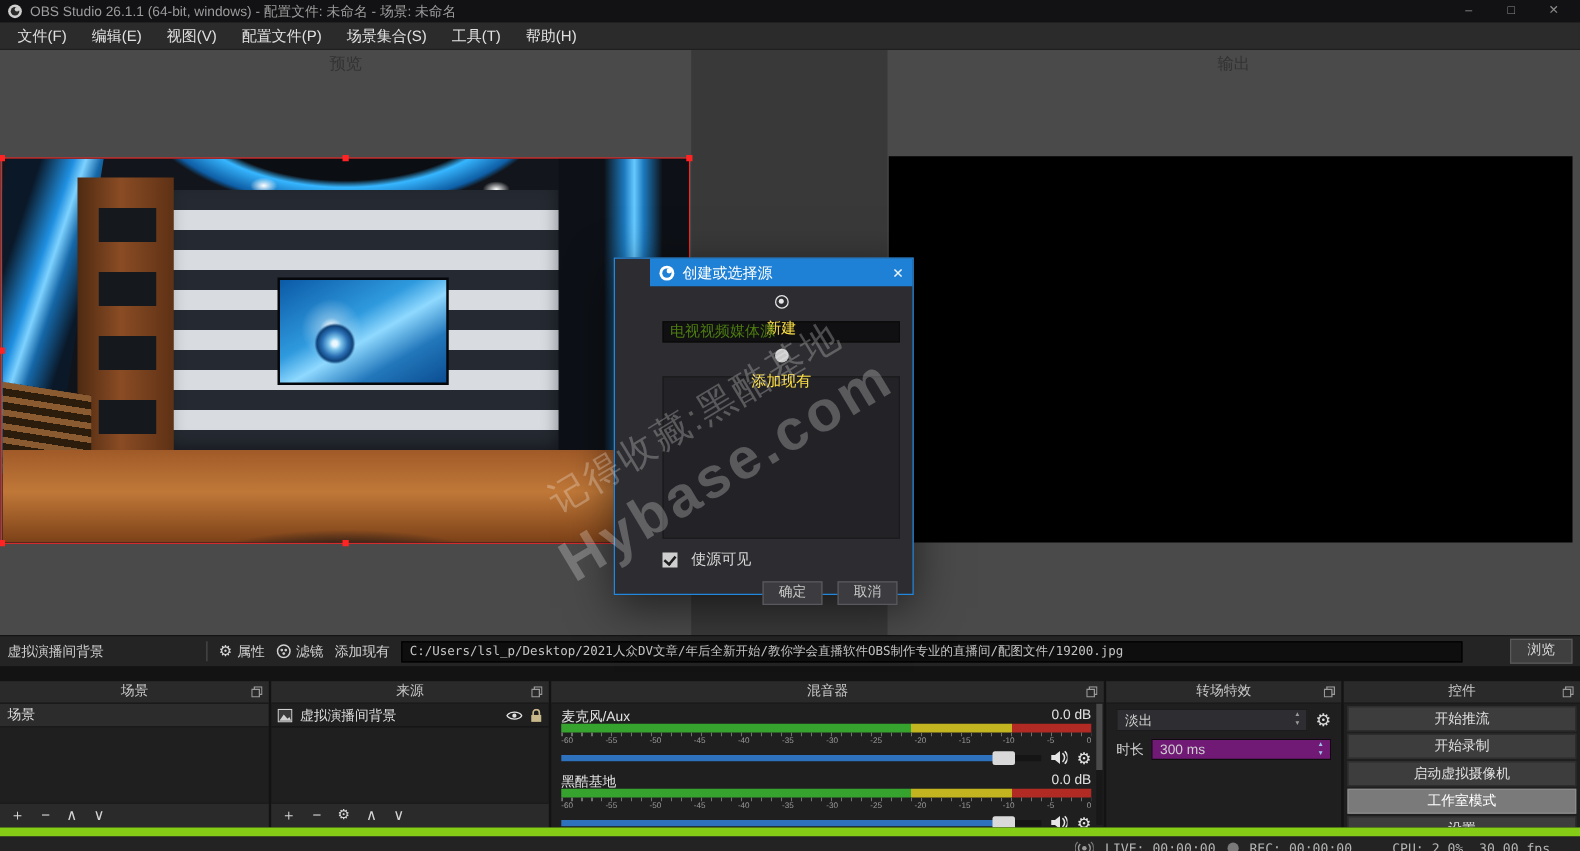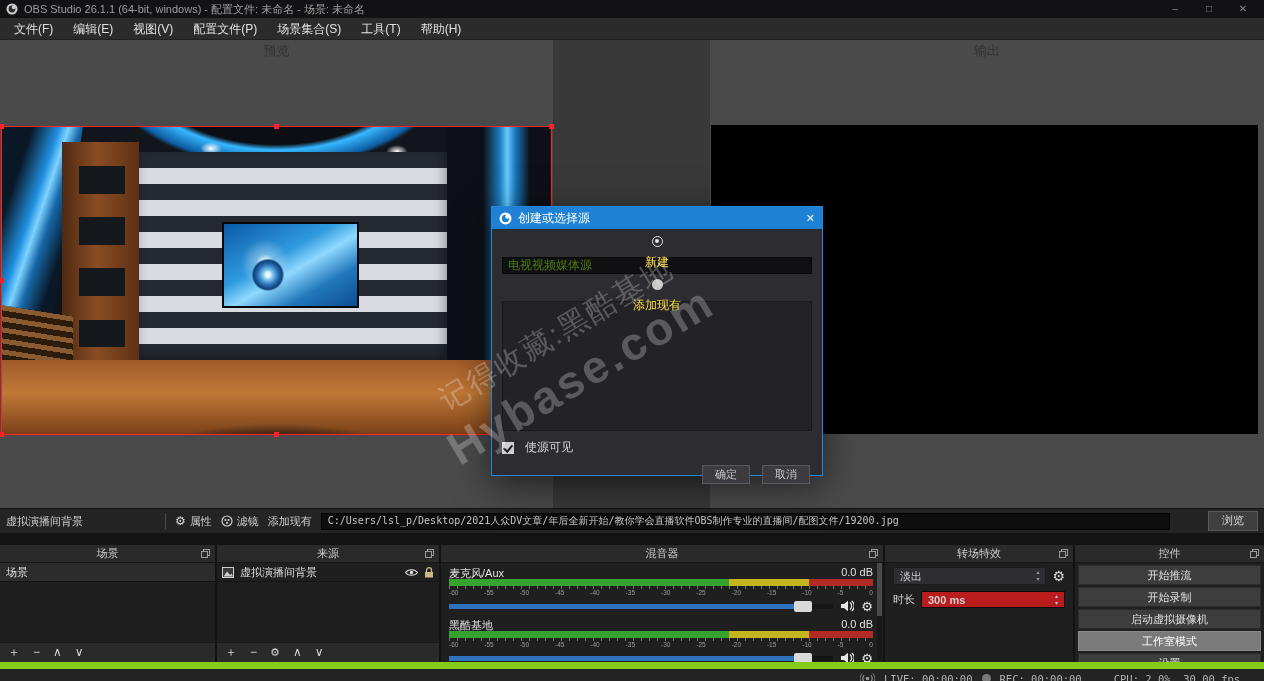--- a/index.html
+++ b/index.html
@@ -51,23 +51,23 @@
     background:radial-gradient(circle at 33% 62%, #eaf7ff 0 2%, #7cc4ec 5%, #2a6fb4 10%, #0d4076 14%, rgba(13,64,118,0) 16%),
                radial-gradient(circle at 31% 48%, rgba(255,255,255,.95) 0 3%, rgba(255,255,255,.35) 9%, rgba(255,255,255,0) 24%),
                linear-gradient(150deg,#0b5aa6 0%,#2f9ade 40%,#8fd9ff 55%,#2277bb 75%,#0b4d92 100%);}
   .st-rwall{position:absolute;left:81%;top:0;width:19%;height:80%;background:#0d1016;}
   .st-rstrip{position:absolute;left:35%;top:0;width:45%;height:100%;
     background:linear-gradient(90deg,rgba(13,16,22,0) 0%,#1c79bd 35%,#66c9ff 52%,#1c79bd 68%,rgba(13,16,22,0) 100%);}
   .st-floor{position:absolute;left:0;top:76%;width:100%;height:24%;
     background:radial-gradient(ellipse 52% 140% at 50% 170%, rgba(60,180,255,.95) 26%, rgba(8,14,24,.95) 42%, rgba(8,14,24,0) 60%),
                linear-gradient(180deg,#a05a28 0%,#c07838 45%,#7c4118 100%);}
   
-  .dialog{position:absolute;left:491px;top:206px;width:332px;height:270px;z-index:40;
+  .dialog{position:absolute;left:491px;top:206px;width:240px;height:270px;z-index:40;
           background:#2d2d31;border:1px solid #2287dd;box-sizing:border-box;
-          box-shadow:0 10px 34px rgba(0,0,0,.55);}
+          box-shadow:0 10px 34px rgba(0,0,0,.55);padding-left:28px;}
   .dlg-title{height:22px;background:#1e81d6;display:flex;align-items:center;padding:0 7px;color:#fff;font-size:12px;gap:6px;}
   .dlg-close{margin-left:auto;color:#eaf4fd;font-size:11px;}
   .dlg-body{padding:7px 10px 0;}
   .radio-row{display:flex;align-items:center;gap:7px;height:17px;color:#fde047;font-size:12px;flex-direction:column;}
   .radio{width:11px;height:11px;border-radius:50%;box-sizing:border-box;flex:0 0 auto;}
   .radio.sel{border:1.5px solid #e6e6e6;position:relative;}
   .radio.sel::after{content:"";position:absolute;left:2px;top:2px;width:4px;height:4px;border-radius:50%;background:#e6e6e6;}
   .radio.unsel{background:#c9c9c9;}
   .dlg-input{display:block;width:100%;height:17px;margin:4px 0 5px;background:#101013;border:1px solid #0a0a0a;
              color:#4d7c0f;font-size:12px;padding:0 5px;box-sizing:border-box;font-family:inherit;}
@@ -120,22 +120,22 @@
   .handle{position:absolute;left:calc(92% - 9px);top:-3px;width:18px;height:11px;background:#d9d9d9;border-radius:2px;}
   .mix-scroll{position:absolute;right:1px;top:18px;bottom:2px;width:5px;background:#181818;}
   .mix-thumb{width:5px;height:55%;background:#4a4a4a;}
   
   .tr-body{padding:4px 8px;}
   .tr-row1{display:flex;align-items:center;gap:6px;}
   .combo{flex:1;height:18px;background:#2e2e32;border:1px solid #1b1b1b;display:flex;align-items:center;
          padding:0 6px;font-size:11px;color:#cfcfcf;box-sizing:border-box;}
   .combo-spin{margin-left:auto;color:#9a9a9a;font-size:6px;line-height:7px;text-align:center;}
   .tr-row2{display:flex;align-items:center;gap:6px;margin-top:6px;font-size:11px;color:#cfcfcf;}
-  .dur-field{flex:1;height:17px;background:#b91c1c;border:1px solid #0c0c0c;color:#cfcfcf;font-size:11px;
-             display:flex;align-items:center;padding:0 6px;box-sizing:border-box;font-weight:bold;}
+  .dur-field{flex:1;height:17px;background:#701a75;border:1px solid #0c0c0c;color:#cfcfcf;font-size:11px;
+             display:flex;align-items:center;padding:0 6px;box-sizing:border-box;}
   .spin{margin-left:auto;color:#9cc3e8;font-size:6px;line-height:7px;text-align:center;}
   
   .ctl-body{padding:2px 3px;}
   .ctl-btn{height:18px;margin-bottom:2px;background:#3d3d3d;color:#e0e0e0;font-size:11px;
            text-align:center;line-height:18px;border:1px solid #2c2c2c;}
   .ctl-btn.active{background:#7a7a7a;color:#ffffff;border-color:#8a8a8a;}
   
   .statusbar{position:absolute;left:0;top:662px;width:1264px;height:19px;background:#232323;border-top:7px solid #84cc16;}
   .status-cluster{position:absolute;left:860px;top:0;height:19px;display:flex;align-items:center;gap:9px;
                   font-family:"DejaVu Sans Mono",monospace;font-size:10.5px;color:#b5b5b5;}

